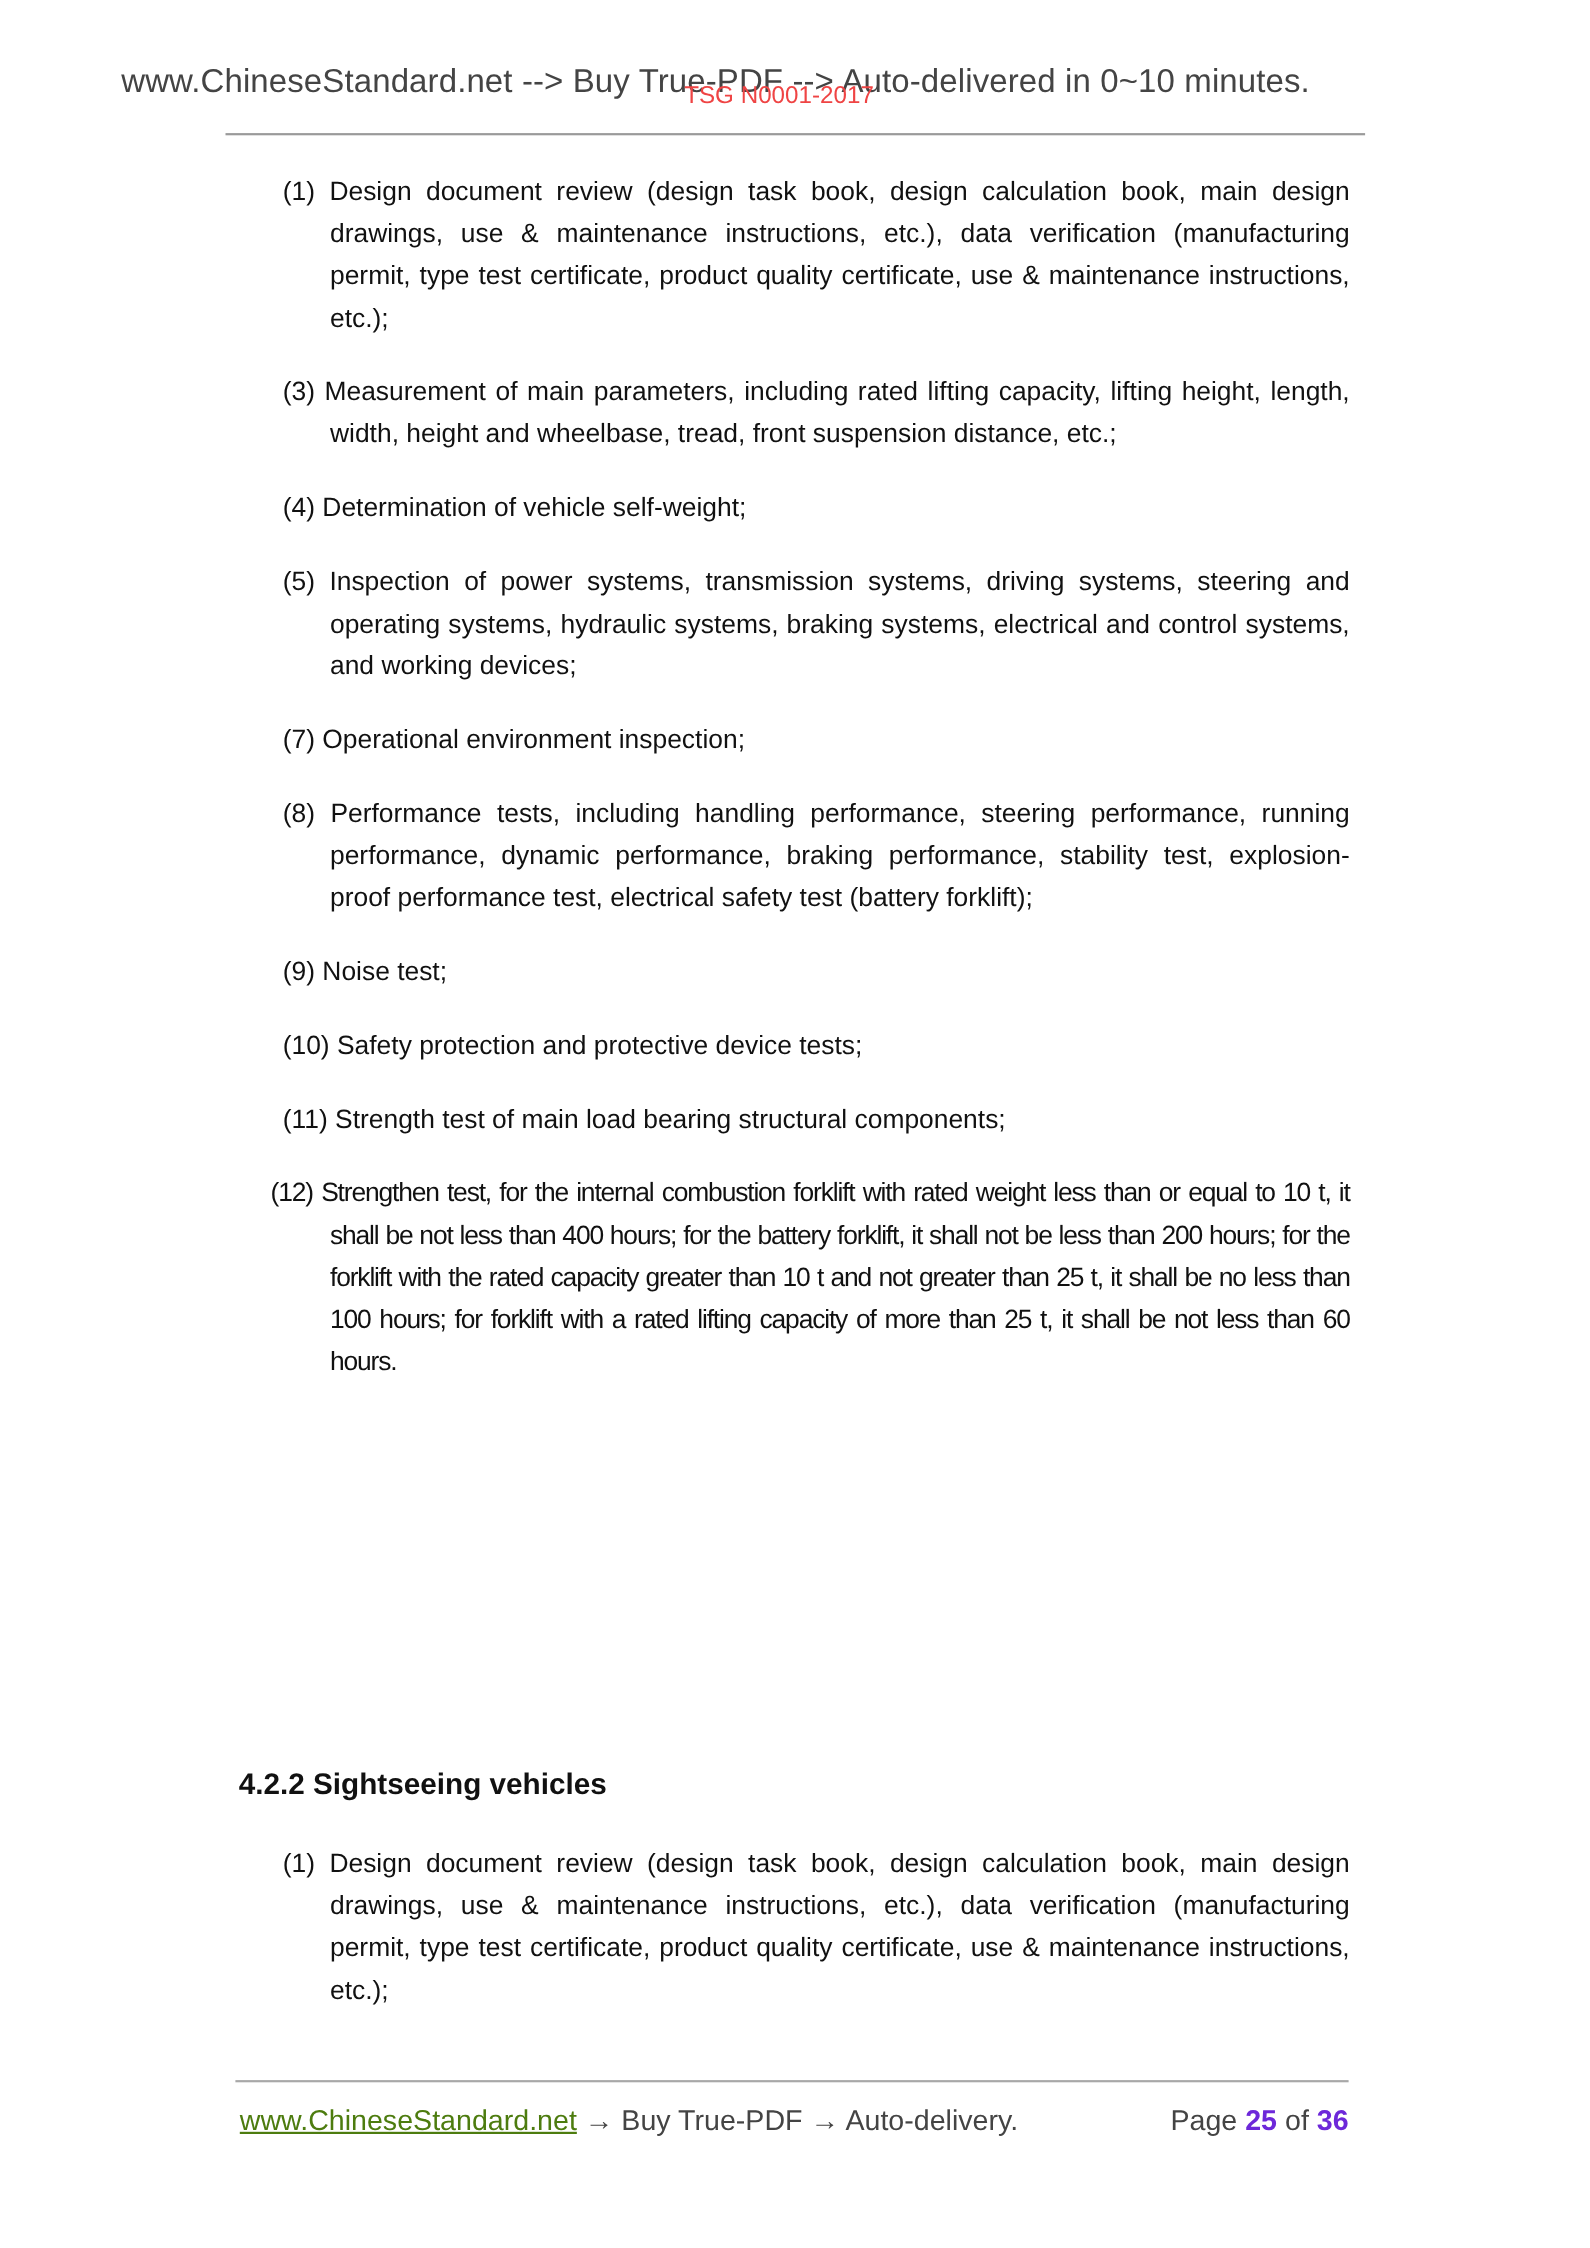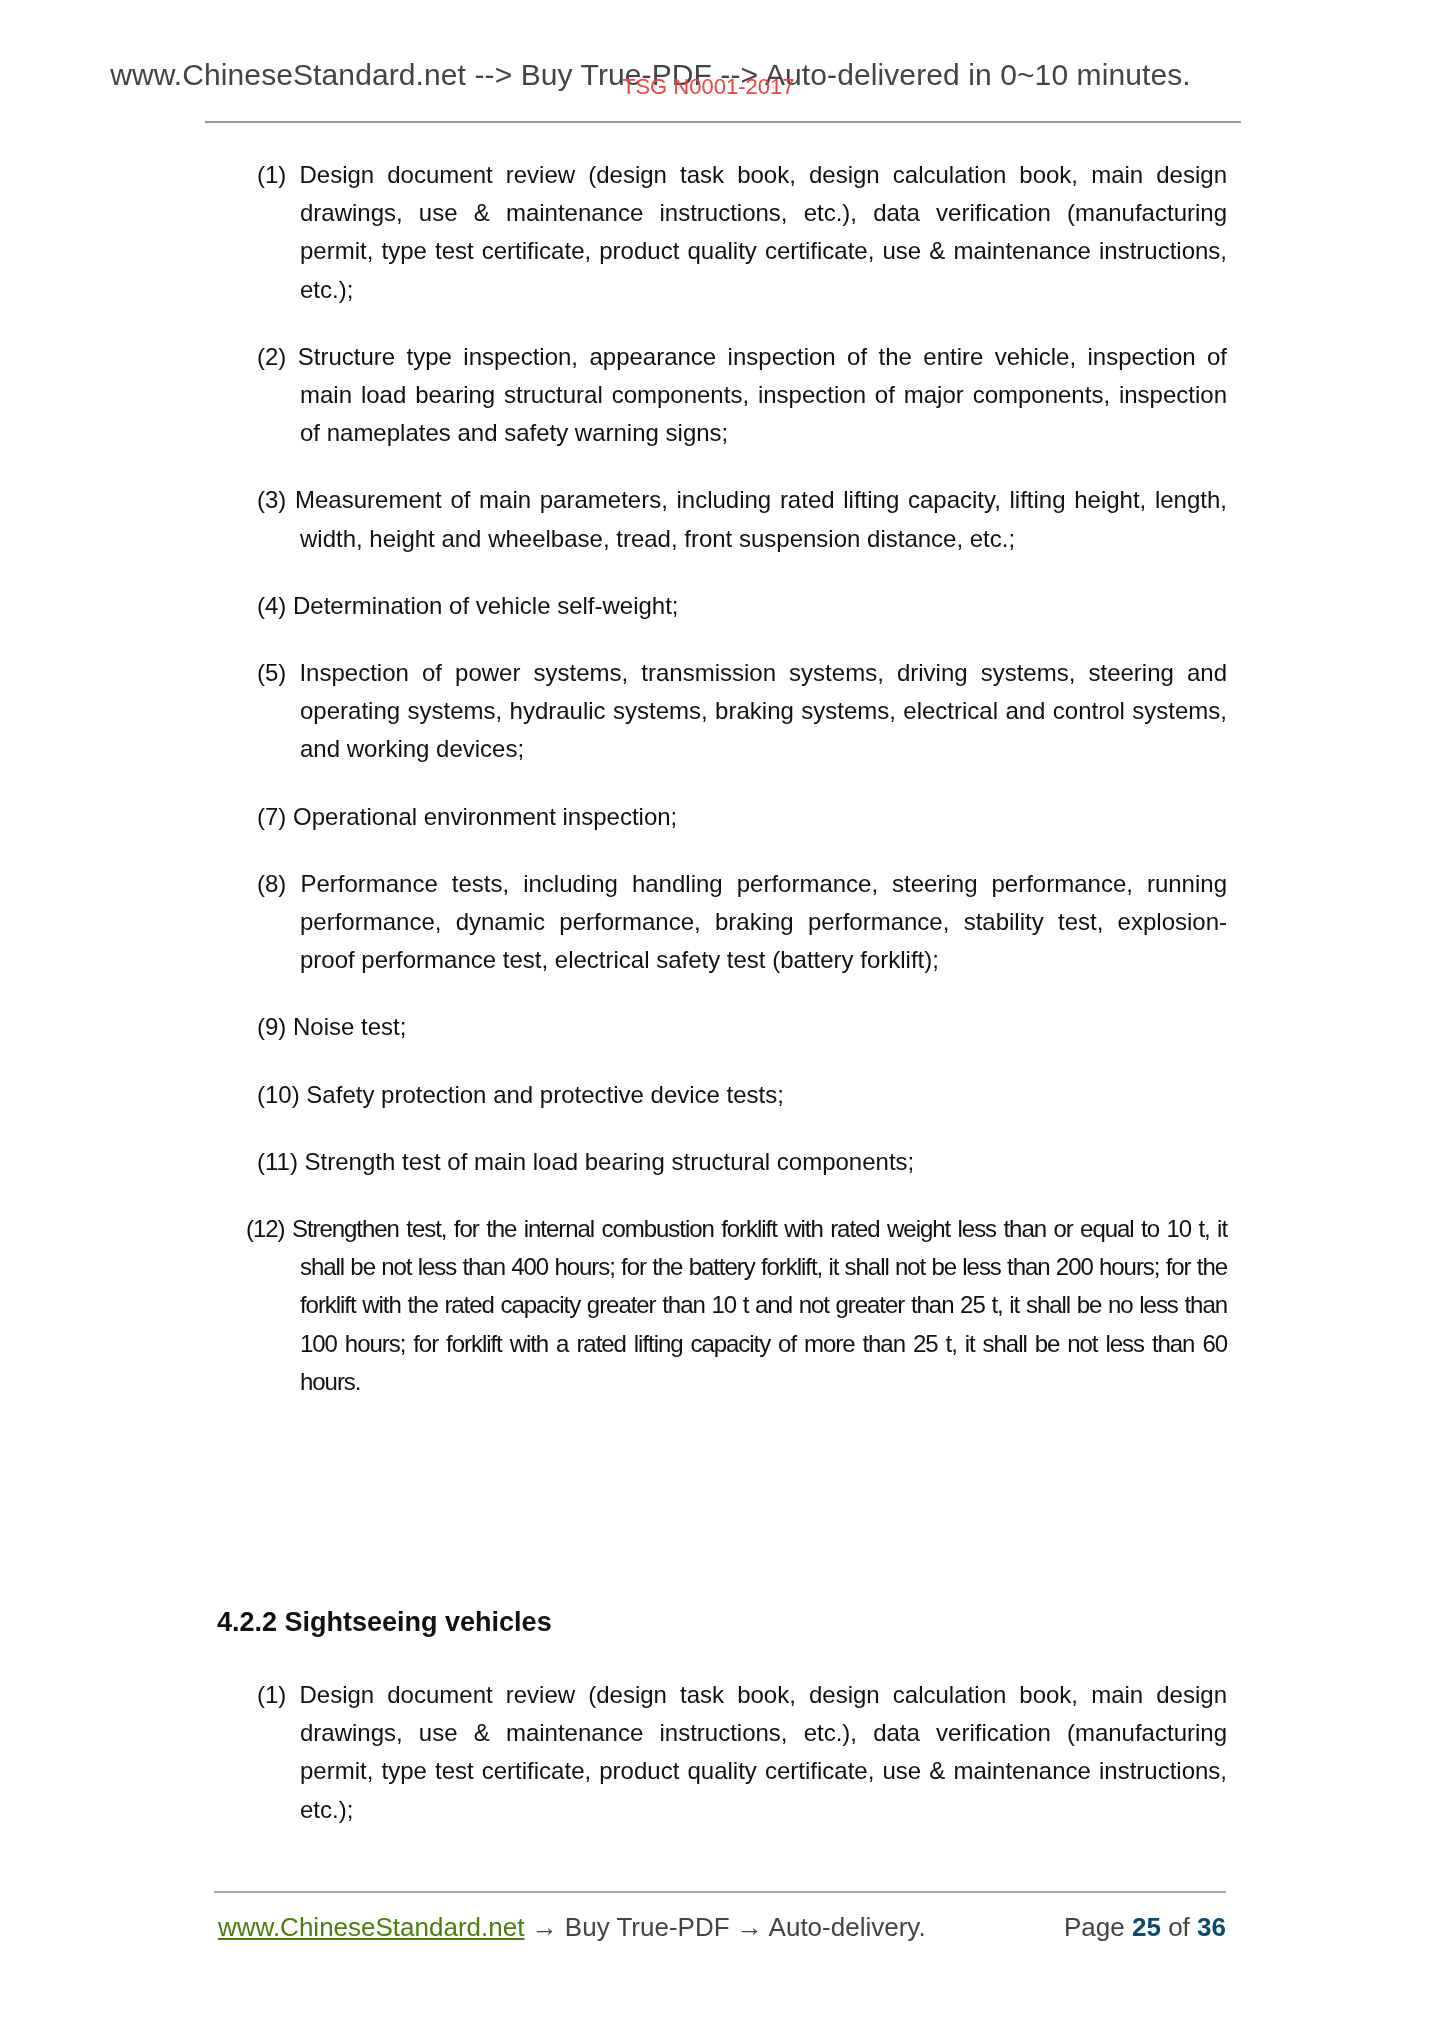--- a/index.html
+++ b/index.html
@@ -14,32 +14,31 @@
   .item { font-size:24px; line-height:38.2px; text-align:justify; margin-bottom:29px;
           padding-left:43px; text-indent:-43px; }
   .item.condensed { letter-spacing:-1.05px; word-spacing:-0.5px; }
   .heading { position:absolute; left:217px; top:1607px; font-size:27px; font-weight:bold; }
   .body2 { position:absolute; left:257px; top:1676px; width:970px; }
   .ftr-rule { position:absolute; left:214px; top:1891px; width:1012px; height:2px; background:#a8a8a8; }
   .ftr { position:absolute; left:218px; top:1912px; width:1008px; font-size:26px; color:#444;
          white-space:nowrap; }
   .ftr a { color:#4d7c0f; text-decoration:underline; }
   .ftr .page { position:absolute; right:0; top:0; }
-  .ftr .page b { color:#0c4a6e; }
+  .ftr .page b { color:#6d28d9; }
 </style>
 </head>
 <body>
 
 <div class="hdr">www.ChineseStandard.net --&gt; Buy True-PDF --&gt; Auto-delivered in 0~10 minutes.</div>
 <div class="hdr-tag">TSG N0001-2017</div>
 <div class="hdr-rule"></div>
 
 <div class="body">
   <p class="item" style="margin-top:0"><span>(1)</span> <span>Design document review (design task book, design calculation book, main design drawings, use &amp; maintenance instructions, etc.), data verification (manufacturing permit, type test certificate, product quality certificate, use &amp; maintenance instructions, etc.);</span></p>
-  <p class="item"><span>(2)</span> <span>Structure type inspection, appearance inspection of the entire vehicle, inspection of main load bearing structural components, inspection of major components, inspection of nameplates and safety warning signs;</span></p>
   <p class="item"><span>(3)</span> <span>Measurement of main parameters, including rated lifting capacity, lifting height, length, width, height and wheelbase, tread, front suspension distance, etc.;</span></p>
   <p class="item"><span>(4)</span> <span>Determination of vehicle self-weight;</span></p>
   <p class="item"><span>(5)</span> <span>Inspection of power systems, transmission systems, driving systems, steering and operating systems, hydraulic systems, braking systems, electrical and control systems, and working devices;</span></p>
   <p class="item"><span>(7)</span> <span>Operational environment inspection;</span></p>
   <p class="item"><span>(8)</span> <span>Performance tests, including handling performance, steering performance, running performance, dynamic performance, braking performance, stability test, explosion-proof performance test, electrical safety test (battery forklift);</span></p>
   <p class="item"><span>(9)</span> <span>Noise test;</span></p>
   <p class="item"><span>(10)</span> <span>Safety protection and protective device tests;</span></p>
   <p class="item"><span>(11)</span> <span>Strength test of main load bearing structural components;</span></p>
   <p class="item condensed" style="padding-left:43px;text-indent:-54px"><span>(12)</span> <span>Strengthen test, for the internal combustion forklift with rated weight less than or equal to 10 t, it shall be not less than 400 hours; for the battery forklift, it shall not be less than 200 hours; for the forklift with the rated capacity greater than 10 t and not greater than 25 t, it shall be no less than 100 hours; for forklift with a rated lifting capacity of more than 25 t, it shall be not less than 60 hours.</span></p>
 </div>

